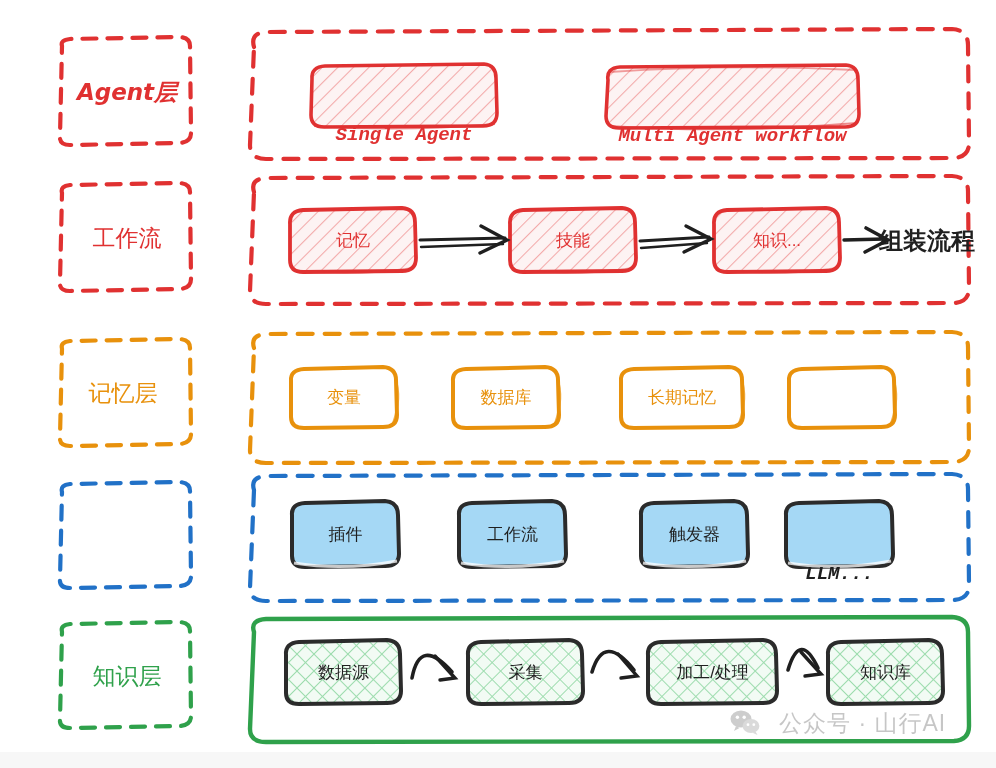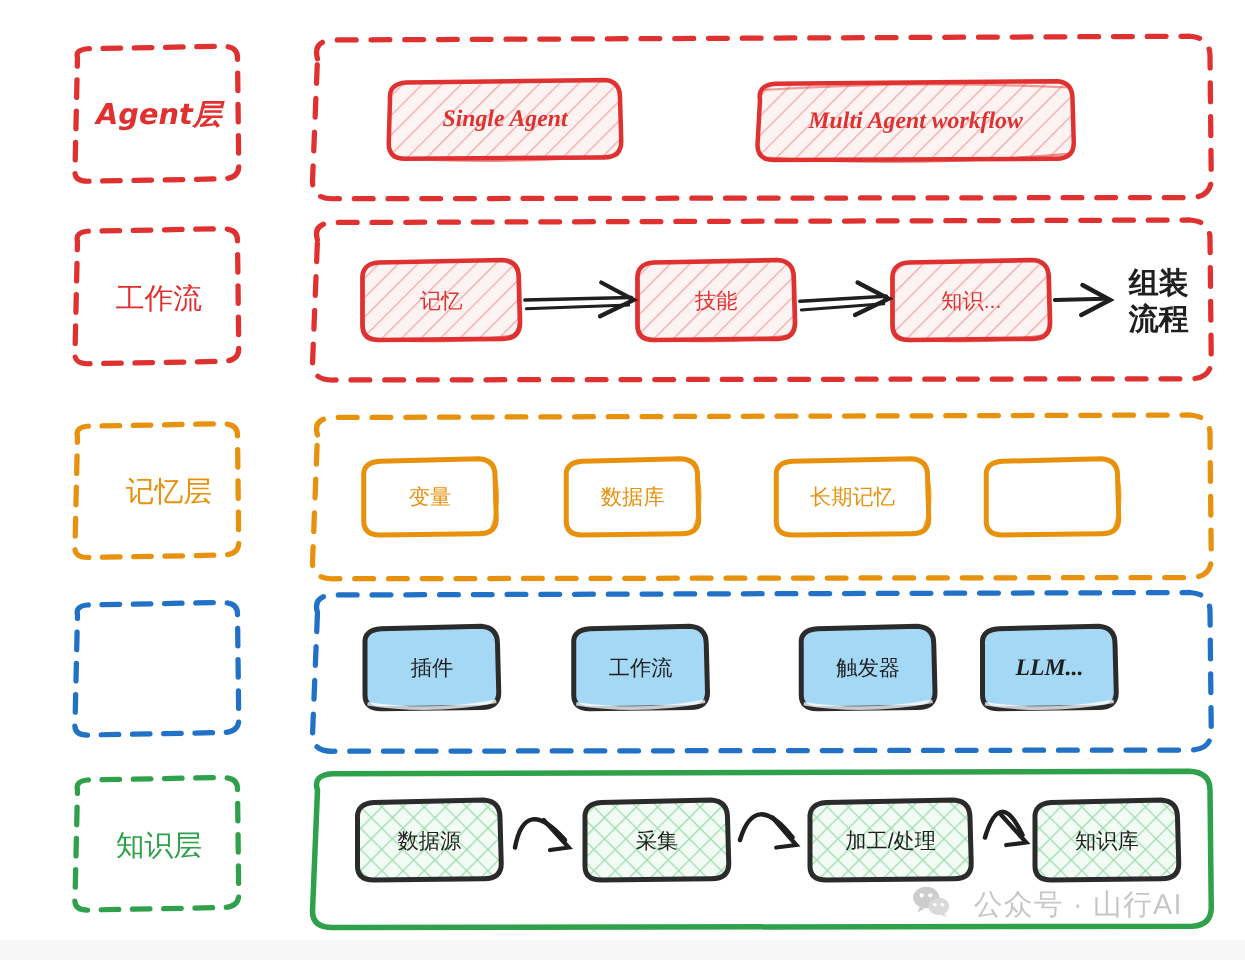--- a/index.html
+++ b/index.html
@@ -46,35 +46,35 @@
     font-family: "DejaVu Sans", sans-serif;
     font-style: italic;
     font-weight: 700;
     font-size: 23px;
   }
   .node-text {
     font-size: 17px;
     font-weight: 500;
   }
   .node-text.hand {
-    font-family: Liberation Serif, serif;
+    font-family: Liberation Mono, monospace;
     font-style: italic;
     font-weight: 700;
     font-size: 19px;
+    margin-top: 40px;
   }
   .red   { color: #e03131; }
   .orange{ color: #e8910c; }
   .blue  { color: #2171c7; }
   .green { color: #2fa14b; }
   .dark  { color: #1f1f1f; }
   .end-text {
     font-size: 24px;
     font-weight: 700;
     color: #1f1f1f;
-    flex-direction: column;
     line-height: 1.22;
   }
   #watermark {
     position: absolute;
     left: 730px; top: 708px;
     display: flex;
     align-items: center;
     gap: 19px;
     opacity: 0.42;
     pointer-events: none;
@@ -247,21 +247,21 @@
 
   <div class="lbl row-label-text red" style="left:62px; top:185px; width:130px; height:106px;">工作流</div>
   <div class="lbl node-text red" style="left:290px; top:209px; width:126px; height:63px;">记忆</div>
   <div class="lbl node-text red" style="left:510px; top:209px; width:126px; height:63px;">技能</div>
   <div class="lbl node-text red" style="left:714px; top:209px; width:126px; height:63px;">知识...</div>
   <div class="lbl end-text" style="left:892px; top:209px; width:70px; height:64px;">
     <span>组装</span>
     <span>流程</span>
   </div>
 
-  <div class="lbl row-label-text orange" style="left:70px; top:341px; width:130px; height:105px;">记忆层</div>
+  <div class="lbl row-label-text orange" style="left:58px; top:341px; width:130px; height:105px;">记忆层</div>
   <div class="lbl node-text orange" style="left:291px; top:368px; width:106px; height:60px;">变量</div>
   <div class="lbl node-text orange" style="left:453px; top:368px; width:106px; height:60px;">数据库</div>
   <div class="lbl node-text orange" style="left:621px; top:368px; width:122px; height:60px;">长期记忆</div>
 
   <div class="lbl node-text dark" style="left:292px; top:502px; width:107px; height:66px;">插件</div>
   <div class="lbl node-text dark" style="left:459px; top:502px; width:107px; height:66px;">工作流</div>
   <div class="lbl node-text dark" style="left:641px; top:502px; width:107px; height:66px;">触发器</div>
   <div class="lbl node-text hand dark" style="left:786px; top:502px; width:107px; height:66px;">LLM...</div>
 
   <div class="lbl row-label-text green" style="left:62px; top:624px; width:130px; height:104px;">知识层</div>

